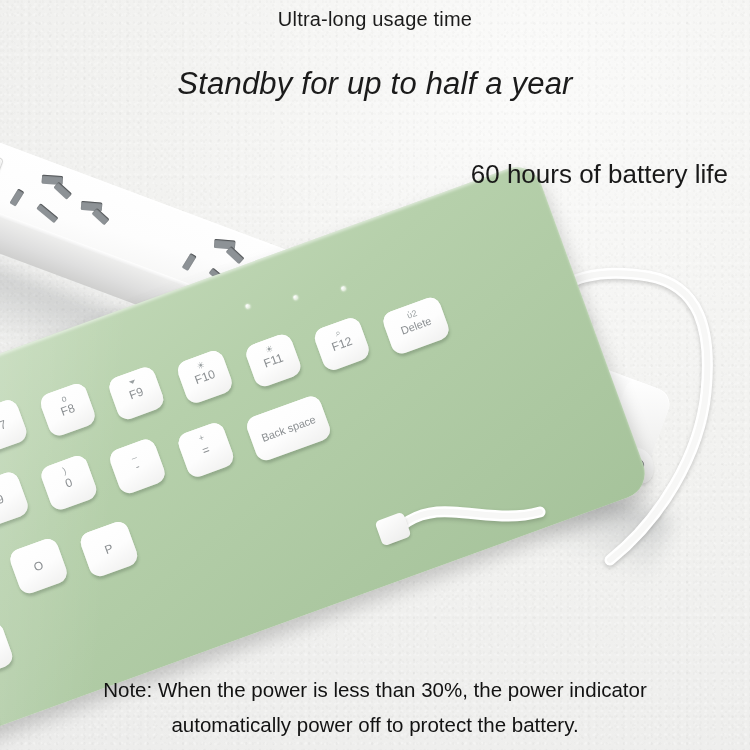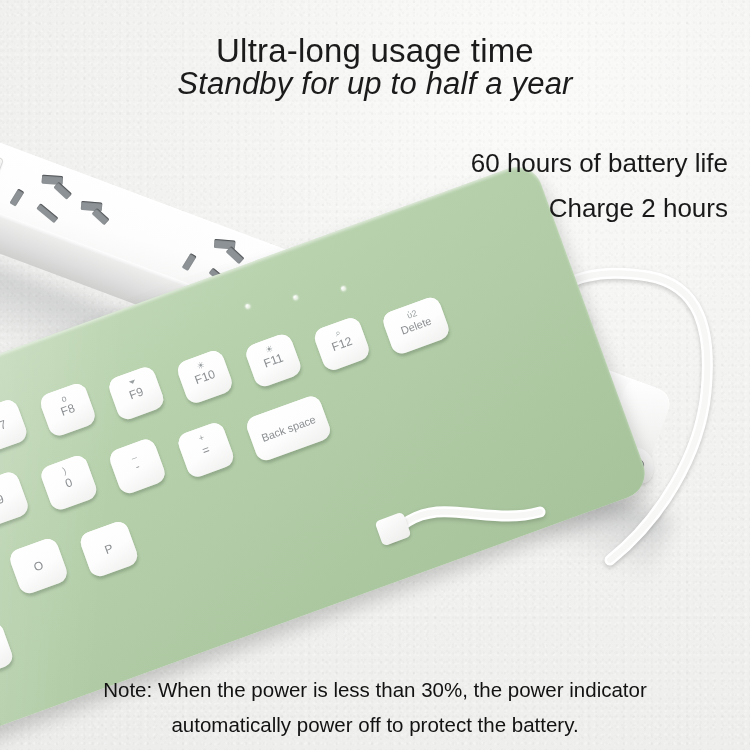--- a/index.html
+++ b/index.html
@@ -19,24 +19,24 @@
       radial-gradient(circle at 37% 61%, rgba(0,0,0,.03) 0 1px, transparent 1.6px),
       radial-gradient(circle at 63% 17%, rgba(0,0,0,.03) 0 1px, transparent 1.6px),
       radial-gradient(circle at 84% 77%, rgba(0,0,0,.032) 0 1px, transparent 1.6px),
       radial-gradient(circle at 24% 88%, rgba(255,255,255,.5) 0 1px, transparent 1.8px),
       radial-gradient(circle at 52% 41%, rgba(255,255,255,.45) 0 1px, transparent 1.8px);
     background-size:7px 7px,9px 9px,11px 11px,13px 13px,8px 8px,10px 10px;
   }
   
   .headline{position:absolute;left:0;width:750px;text-align:center;
     color:#1b1b1b;letter-spacing:.2px;white-space:nowrap;}
-  #hl1{top:32px;font-size:33px;}
+  #hl1{top:8px;font-size:20px;}
   #hl2{top:66px;font-size:31px;font-style:italic;}
   
-  #specs{position:absolute;right:22px;top:148px;text-align:right;}
+  #specs{position:absolute;right:22px;top:159px;text-align:right;}
   .spec{font-size:26px;color:#191919;margin-bottom:14px;white-space:nowrap;}
   
   #strip-shadow{position:absolute;left:-40px;top:252px;width:760px;height:92px;
     transform:rotate(20.5deg);transform-origin:0 0;
     background:linear-gradient(180deg, rgba(120,125,128,.32), rgba(150,155,158,0) 75%);
     filter:blur(9px);}
   
   #strip{position:absolute;left:-66px;top:118px;width:790px;height:104px;
     transform:rotate(20.5deg);transform-origin:0 0;}
   #strip-top{position:absolute;left:0;top:0;width:790px;height:78px;
@@ -282,21 +282,20 @@
   <div style="position:absolute;left:378px;top:516px;width:30px;height:26px;
               transform:rotate(-20deg);border-radius:5px;
               background:linear-gradient(160deg,#ffffff,#ededec);
               box-shadow:0 2px 3px rgba(0,0,0,.15);"></div>
 
   <div class="headline" id="hl1">Ultra-long usage time</div>
   <div class="headline" id="hl2">Standby for up to half a year</div>
 
   <div id="specs">
     <div class="spec">60 hours of battery life</div>
-    <div class="spec">Charge 2 hours</div>
   </div>
 
   <div id="note">
     <div class="note-line">Note: When the power is less than 30%, the power indicator</div>
     <div class="note-line">automatically power off to protect the battery.</div>
   </div>
 
 </div>
 
 </body></html>

